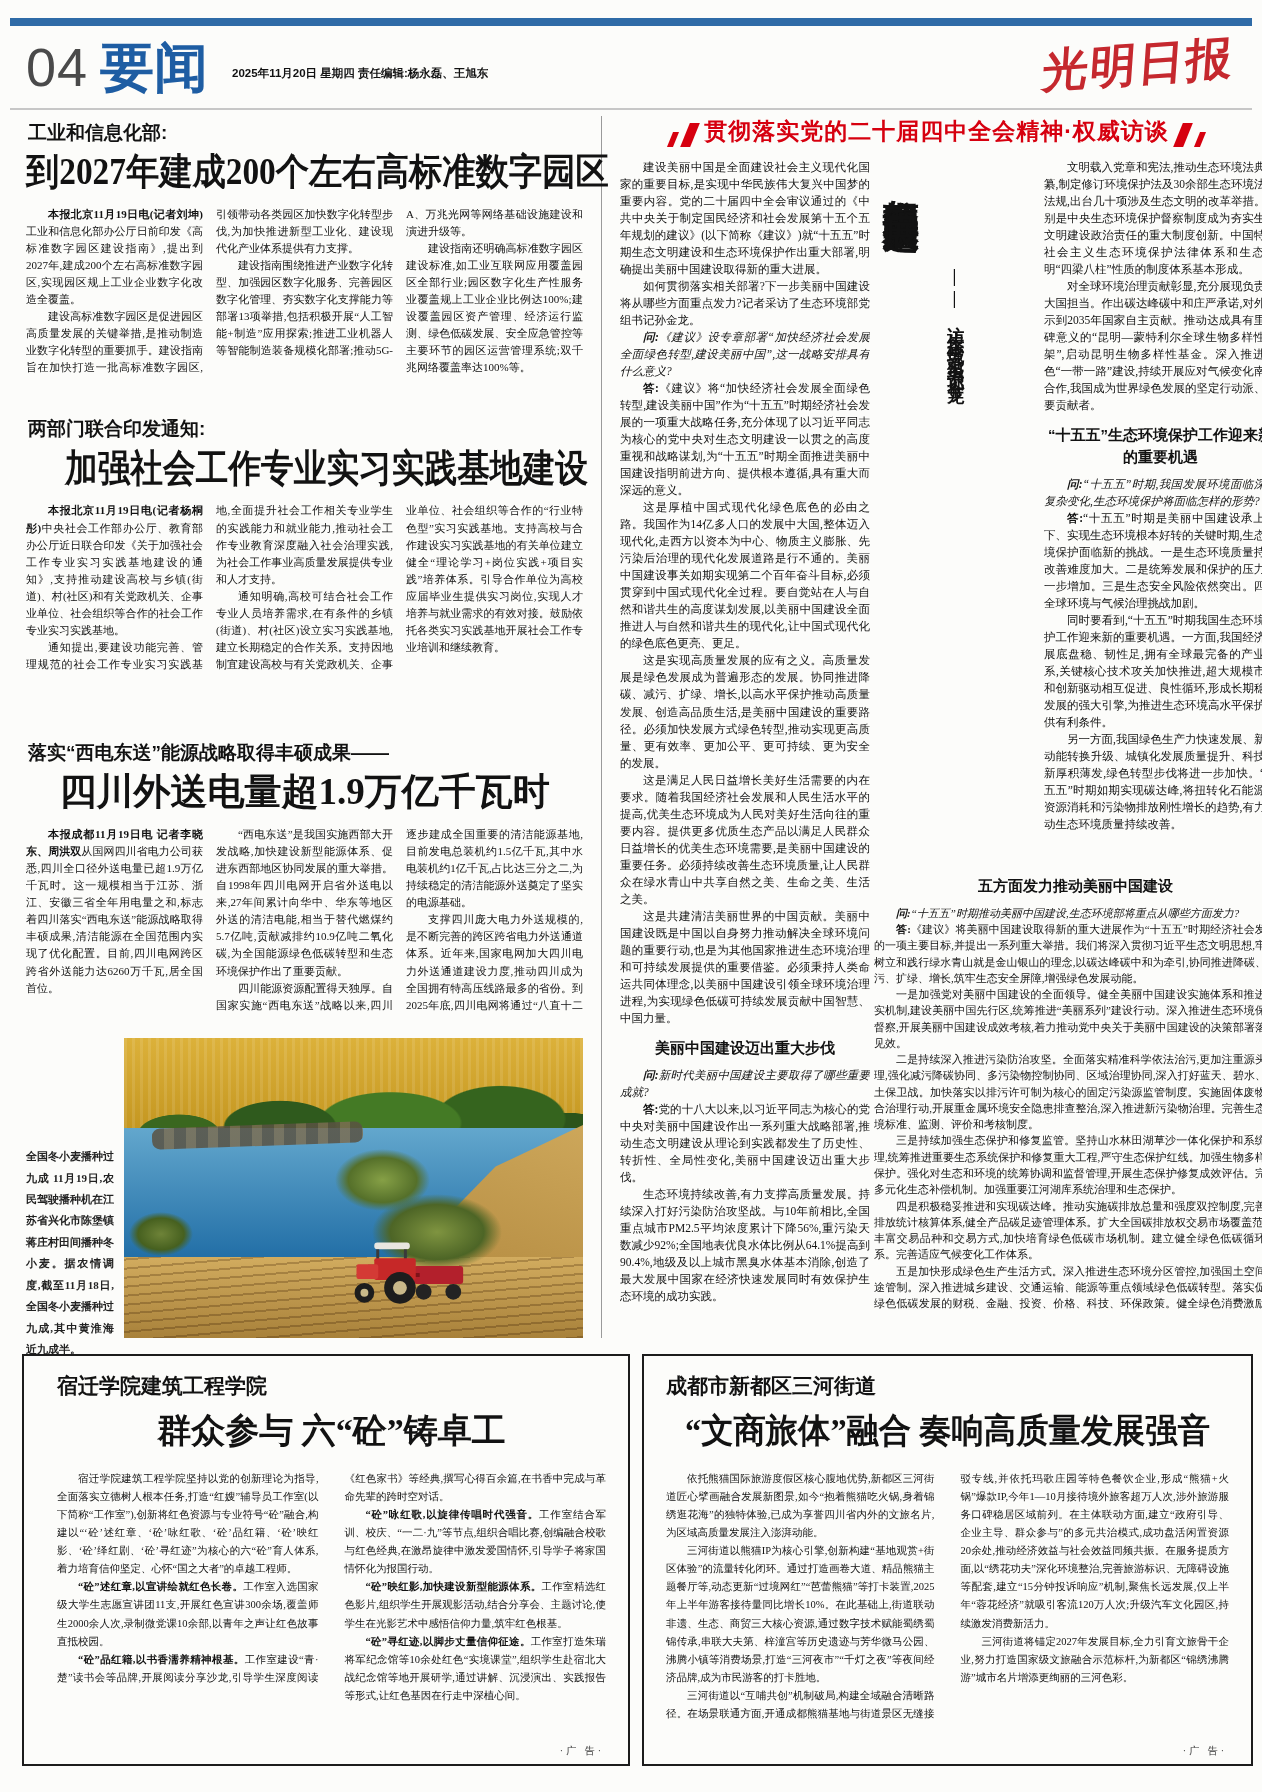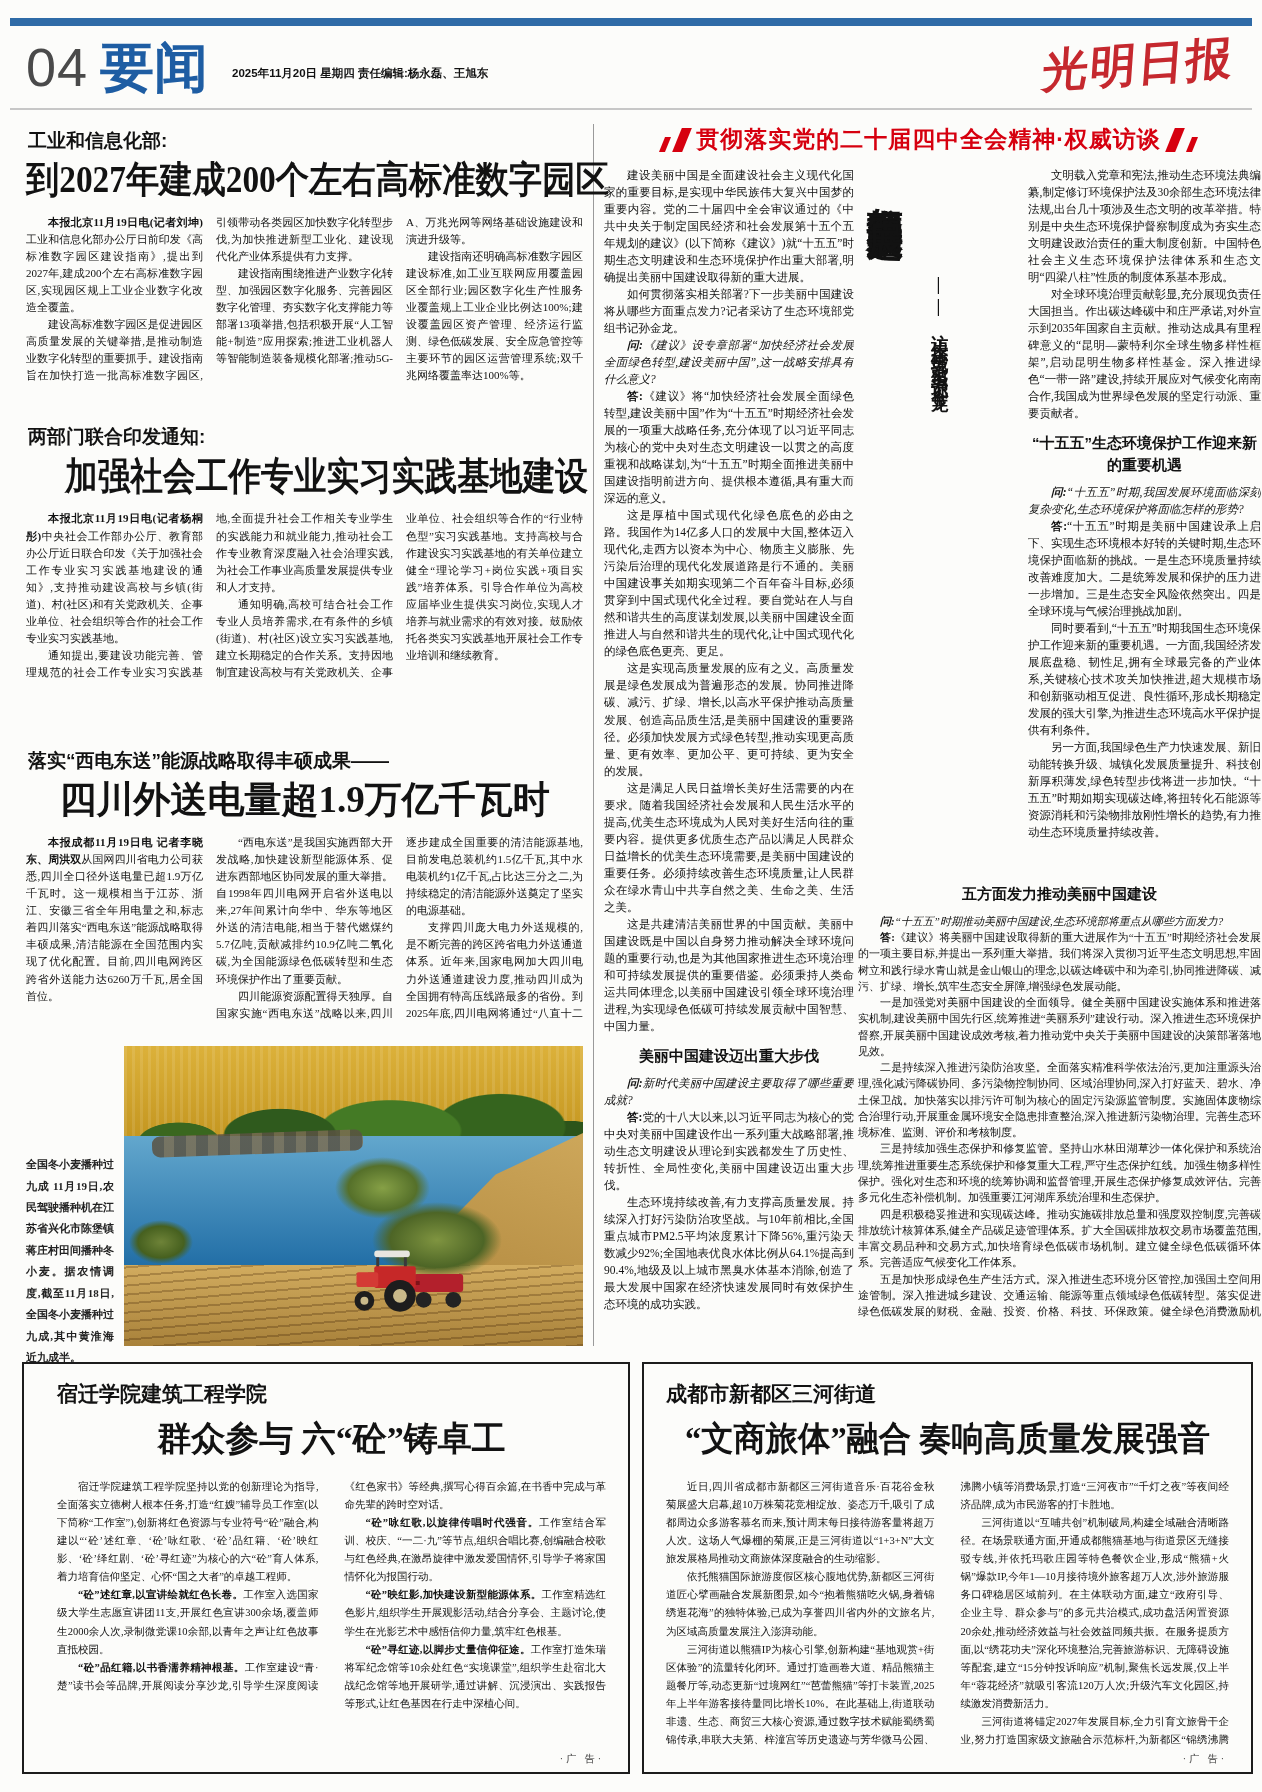--- a/index.html
+++ b/index.html
@@ -8,21 +8,21 @@
   .topbar{margin:18px 10px 0 10px;height:8px;background:#2f6ba7;}
   .header{margin:6px 10px 0 26px;height:68px;position:relative;}
   .pnum{font-family:"Liberation Sans",sans-serif;font-size:54px;color:#4a4a4a;letter-spacing:1px;}
   .sec{font-family:"Liberation Sans",sans-serif;font-weight:bold;font-size:54px;color:#1e5da3;margin-left:12px;}
   .dateline{font-family:"Liberation Sans",sans-serif;font-weight:bold;font-size:11.5px;color:#111;
             margin-left:24px;position:relative;top:-9px;}
   .masthead{position:absolute;right:18px;top:2px;font-size:46px;font-weight:bold;color:#c5282e;
             transform:rotate(-4deg) skewX(-8deg);letter-spacing:2px;}
   .hrule{margin:8px 10px 0 10px;border-top:2px solid #c7c7c7;}
 
-  .main{display:flex;margin:14px 9px 0 26px;gap:10px;}
+  .main{display:flex;margin:6px 9px 0 26px;gap:18px;}
   .left-sec{width:557px;flex:none;}
   .vdiv{width:1px;background:#9a9a9a;flex:none;}
   .right-sec{flex:1;min-width:0;}
 
   .kicker{font-family:"Liberation Sans",sans-serif;font-weight:bold;font-size:19px;margin:4px 0 4px 2px;}
   .gap2{margin-top:34px;}
   .gap3{margin-top:52px;}
   .hl{font-weight:bold;line-height:1.18;margin:4px 0 12px;white-space:nowrap;}
   .hl1{font-size:37px;transform:scaleX(.9);transform-origin:left center;}
   .hl2{font-size:38px;text-align:center;transform:scaleX(.86);transform-origin:center;}
@@ -56,21 +56,21 @@
       clip-path:polygon(100% 0,100% 100%,0 100%,52% 30%);}
   .ph-shore{position:absolute;left:0;bottom:0;width:100%;height:27%;
       background:linear-gradient(180deg,#d2ac5f,#a8813a),
       repeating-linear-gradient(-5deg,rgba(90,62,20,.28) 0 2px,rgba(0,0,0,0) 2px 9px);background-blend-mode:multiply;}
   .bush{position:absolute;border-radius:50%;}
   .bush1{left:46%;top:37%;width:95px;height:62px;background:radial-gradient(closest-side,#86a046,#55702a 72%,rgba(0,0,0,0));}
   .bush2{left:54%;top:52%;width:130px;height:76px;background:radial-gradient(closest-side,#7f9440,#4d6526 72%,rgba(0,0,0,0));}
   .bush3{left:1%;top:58%;width:64px;height:44px;background:radial-gradient(closest-side,#6e8338,#46601f 72%,rgba(0,0,0,0));}
   .tractor{position:absolute;left:42%;top:67%;width:158px;height:72px;}
 
-  .banner{display:flex;align-items:center;justify-content:center;gap:9px;margin:0 0 12px;}
+  .banner{display:flex;align-items:flex-end;justify-content:center;gap:9px;margin:0 0 12px;}
   .slash{width:10px;height:24px;background:#d6000f;transform:skewX(-22deg);flex:none;}
   .slash.sm{height:15px;width:6px;margin-top:9px;}
   .banner-text{color:#d6000f;font-family:"Liberation Sans",sans-serif;font-weight:bold;font-size:23px;letter-spacing:1px;white-space:nowrap;}
 
   .ibody{position:relative;height:1150px;font-size:11.5px;line-height:1.48;text-align:justify;}
   .icol1{position:absolute;left:0;top:0;width:250px;height:1150px;overflow:hidden;}
   .ivh{position:absolute;left:258px;top:12px;height:690px;display:flex;gap:20px;}
   .vh-main{writing-mode:vertical-rl;font-size:36px;font-weight:bold;line-height:1.25;letter-spacing:1px;}
   .vh-attr{writing-mode:vertical-rl;font-size:17px;font-weight:bold;margin-top:98px;letter-spacing:5px;}
   .icol3{position:absolute;left:424px;top:0;width:233px;height:702px;overflow:hidden;}
@@ -243,21 +243,20 @@
           <p class="p"><b>“砼”映红影,加快建设新型能源体系。</b>工作室精选红色影片,组织学生开展观影活动,结合分享会、主题讨论,使学生在光影艺术中感悟信仰力量,筑牢红色根基。</p>
           <p class="p"><b>“砼”寻红迹,以脚步丈量信仰征途。</b>工作室打造朱瑞将军纪念馆等10余处红色“实境课堂”,组织学生赴宿北大战纪念馆等地开展研学,通过讲解、沉浸演出、实践报告等形式,让红色基因在行走中深植心间。</p>
         </div>
       <div class="ad-mark">·广 告·</div>
     </div>
 
     <div class="adbox abr">
       <div class="ad-kicker">成都市新都区三河街道</div>
       <div class="ad-hl">“文商旅体”融合  奏响高质量发展强音</div>
       <div class="ad-body">
-          <p class="p">近日,四川省成都市新都区三河街道音乐·百花谷金秋菊展盛大启幕,超10万株菊花竞相绽放、姿态万千,吸引了成都周边众多游客慕名而来,预计周末每日接待游客量将超万人次。这场人气爆棚的菊展,正是三河街道以“1+3+N”大文旅发展格局推动文商旅体深度融合的生动缩影。</p>
           <p class="p">依托熊猫国际旅游度假区核心腹地优势,新都区三河街道匠心擘画融合发展新图景,如今“抱着熊猫吃火锅,身着锦绣逛花海”的独特体验,已成为享誉四川省内外的文旅名片,为区域高质量发展注入澎湃动能。</p>
           <p class="p">三河街道以熊猫IP为核心引擎,创新构建“基地观赏+街区体验”的流量转化闭环。通过打造画卷大道、精品熊猫主题餐厅等,动态更新“过境网红”“芭蕾熊猫”等打卡装置,2025年上半年游客接待量同比增长10%。在此基础上,街道联动非遗、生态、商贸三大核心资源,通过数字技术赋能蜀绣蜀锦传承,串联大夫第、梓潼宫等历史遗迹与芳华微马公园、沸腾小镇等消费场景,打造“三河夜市”“千灯之夜”等夜间经济品牌,成为市民游客的打卡胜地。</p>
           <p class="p">三河街道以“互哺共创”机制破局,构建全域融合清晰路径。在场景联通方面,开通成都熊猫基地与街道景区无缝接驳专线,并依托玛歌庄园等特色餐饮企业,形成“熊猫+火锅”爆款IP,今年1—10月接待境外旅客超万人次,涉外旅游服务口碑稳居区域前列。在主体联动方面,建立“政府引导、企业主导、群众参与”的多元共治模式,成功盘活闲置资源20余处,推动经济效益与社会效益同频共振。在服务提质方面,以“绣花功夫”深化环境整治,完善旅游标识、无障碍设施等配套,建立“15分钟投诉响应”机制,聚焦长远发展,仅上半年“蓉花经济”就吸引客流120万人次;升级汽车文化园区,持续激发消费新活力。</p>
           <p class="p">三河街道将锚定2027年发展目标,全力引育文旅骨干企业,努力打造国家级文旅融合示范标杆,为新都区“锦绣沸腾游”城市名片增添更绚丽的三河色彩。</p>
         </div>
       <div class="ad-mark">·广 告·</div>
     </div>
 
   </div>
 

